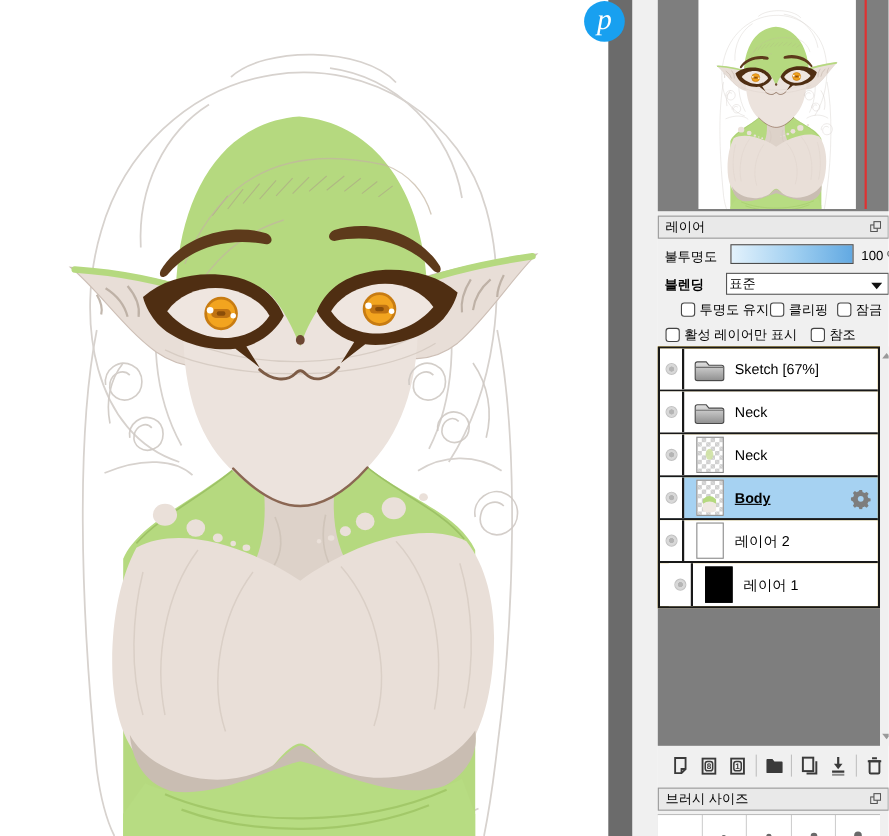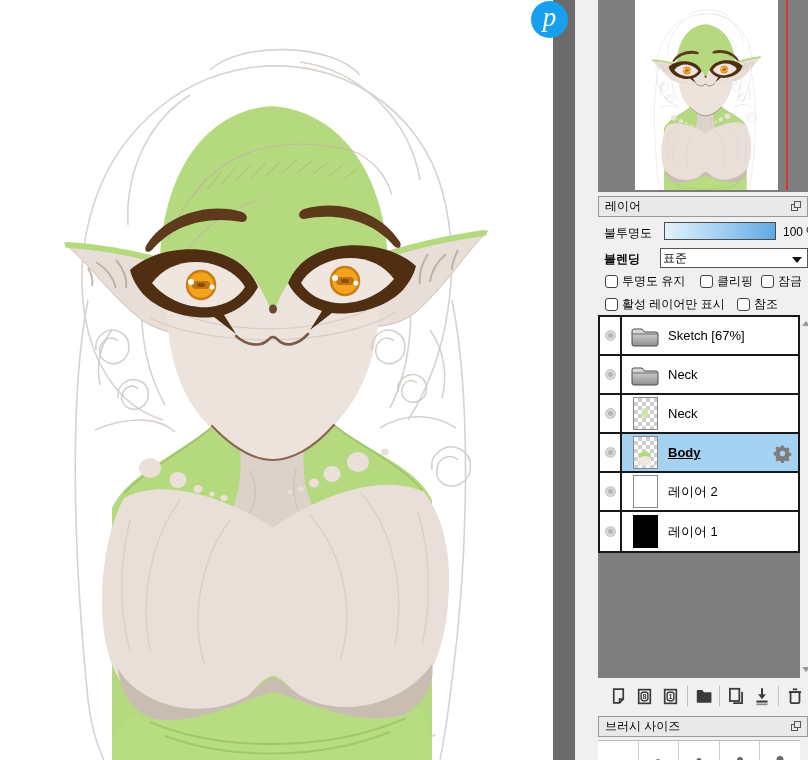--- a/index.html
+++ b/index.html
@@ -36,21 +36,21 @@
   .blend-arrow { position:absolute; right:5px; top:8px; width:0; height:0;
     border-left:5px solid transparent; border-right:5px solid transparent; border-top:6px solid #111; }
 
   .check-item { position:absolute; display:flex; align-items:center; font-size:12px; white-space:nowrap; }
   .checkbox { width:13px; height:13px; background:#fff; border:1px solid #444; border-radius:3px; margin-right:4px; flex:0 0 13px; }
 
   .layer-list { position:absolute; left:0; top:315px; width:202px; height:238px;
     border:2px solid #181818; background:#eab308; display:flex; flex-direction:column;justify-content:space-between; }
   .layer-row { position:relative; height:39px; flex:0 0 39px; display:flex; align-items:center;
     border-bottom:2px solid #181818; background:#fff; }
-  .layer-row:last-child { border-bottom:none; }
+  .layer-row:last-child { border-bottom:none;padding-left:8px; }
   .layer-row.selected { background:#a6d2f2;text-decoration:underline; }
   .vis-cell { width:22px; height:100%; border-right:2px solid #181818; display:flex; align-items:center; justify-content:center; flex:0 0 22px; background:#fff; }
   .vis-dot { width:11px; height:11px; border-radius:50%; border:1px solid #c2c2c2;
     background:radial-gradient(circle at 50% 50%, #b5b5b5 0 34%, #d8d8d8 40%); }
   .thumb-cell { width:46px; display:flex; align-items:center; justify-content:center; flex:0 0 46px; }
   .thumb { width:25px; height:33px; border:1px solid #8a8a8a; background:#fff; position:relative; overflow:hidden; }
   .thumb.checker { background-color:#fff;
     background-image:linear-gradient(45deg,#cfcfcf 25%,transparent 25%,transparent 75%,#cfcfcf 75%),
                      linear-gradient(45deg,#cfcfcf 25%,transparent 25%,transparent 75%,#cfcfcf 75%);
     background-size:8px 8px; background-position:0 0,4px 4px; }
@@ -251,21 +251,21 @@
     <span class="row-label" style="left:6px; top:225px;">불투명도</span>
     <div class="opacity-slider"></div>
     <span class="opacity-value">100 %</span>
 
     <span class="row-label" style="left:6px; top:251px;font-weight:bold;">블렌딩</span>
     <div class="blend-select">
       <span>표준</span>
       <span class="blend-arrow"></span>
     </div>
 
-    <div class="check-item" style="left:7px; top:273px;">
+    <div class="check-item" style="left:21px; top:273px;">
       <span class="checkbox"></span>
       <span>투명도 유지</span>
     </div>
     <div class="check-item" style="left:102px; top:273px;">
       <span class="checkbox"></span>
       <span>클리핑</span>
     </div>
     <div class="check-item" style="left:163px; top:273px;">
       <span class="checkbox"></span>
       <span>잠금</span>

